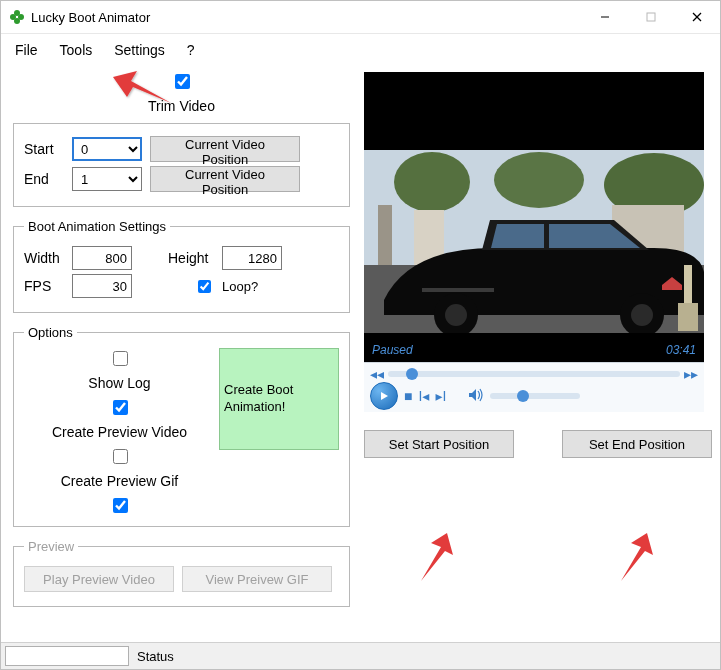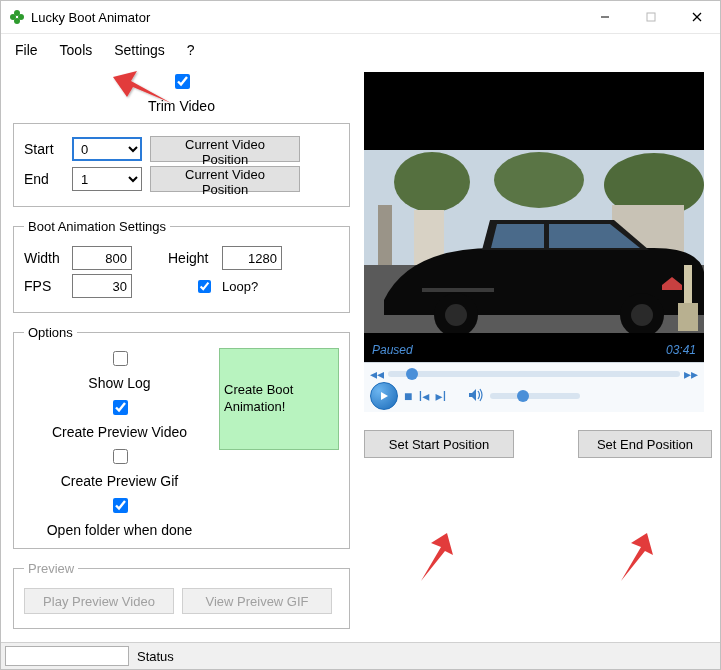--- a/index.html
+++ b/index.html
@@ -390,21 +390,20 @@
             <label class="chk-row" style="margin:0;">
                 <input type="checkbox" checked="" style="">
                 <span>Create Preview Video</span>
               </label>
             <label class="chk-row" style="margin:0;">
                 <input type="checkbox" style="">
                 <span>Create Preview Gif</span>
               </label>
             <label class="chk-row" style="margin:0;">
                 <input type="checkbox" checked="" style="">
-                <span>Open folder when done</span>
               </label>
           </div>
           <div class="create-btn">Create Boot Animation!</div>
         </div>
       </fieldset>
 
       <fieldset class="group preview-group">
         <legend>Preview</legend>
         <div class="row">
           <button class="btn" disabled="" style="width:150px;">Play Preview Video</button>
@@ -470,21 +469,21 @@
             </span>
             <div class="vol-track">
               <div class="vol-thumb"></div>
             </div>
           </div>
         </div>
       </div>
 
       <div style="display:flex; justify-content:space-between; margin-top:18px;">
         <button class="btn" style="width:150px; height:28px;">Set Start Position</button>
-        <button class="btn" style="width:134px; height:28px;text-align:center;">Set End Position</button>
+        <button class="btn" style="width:150px; height:28px;text-align:center;">Set End Position</button>
       </div>
     </div>
   </div>
 
   <svg class="arrow" style="left:112px; top:62px;" viewBox="0 0 60 48">
     <defs>
         <filter id="s1">
           <feDropShadow dx="1" dy="1" stdDeviation="1" flood-opacity="0.3"></feDropShadow>
         </filter>
       </defs>

